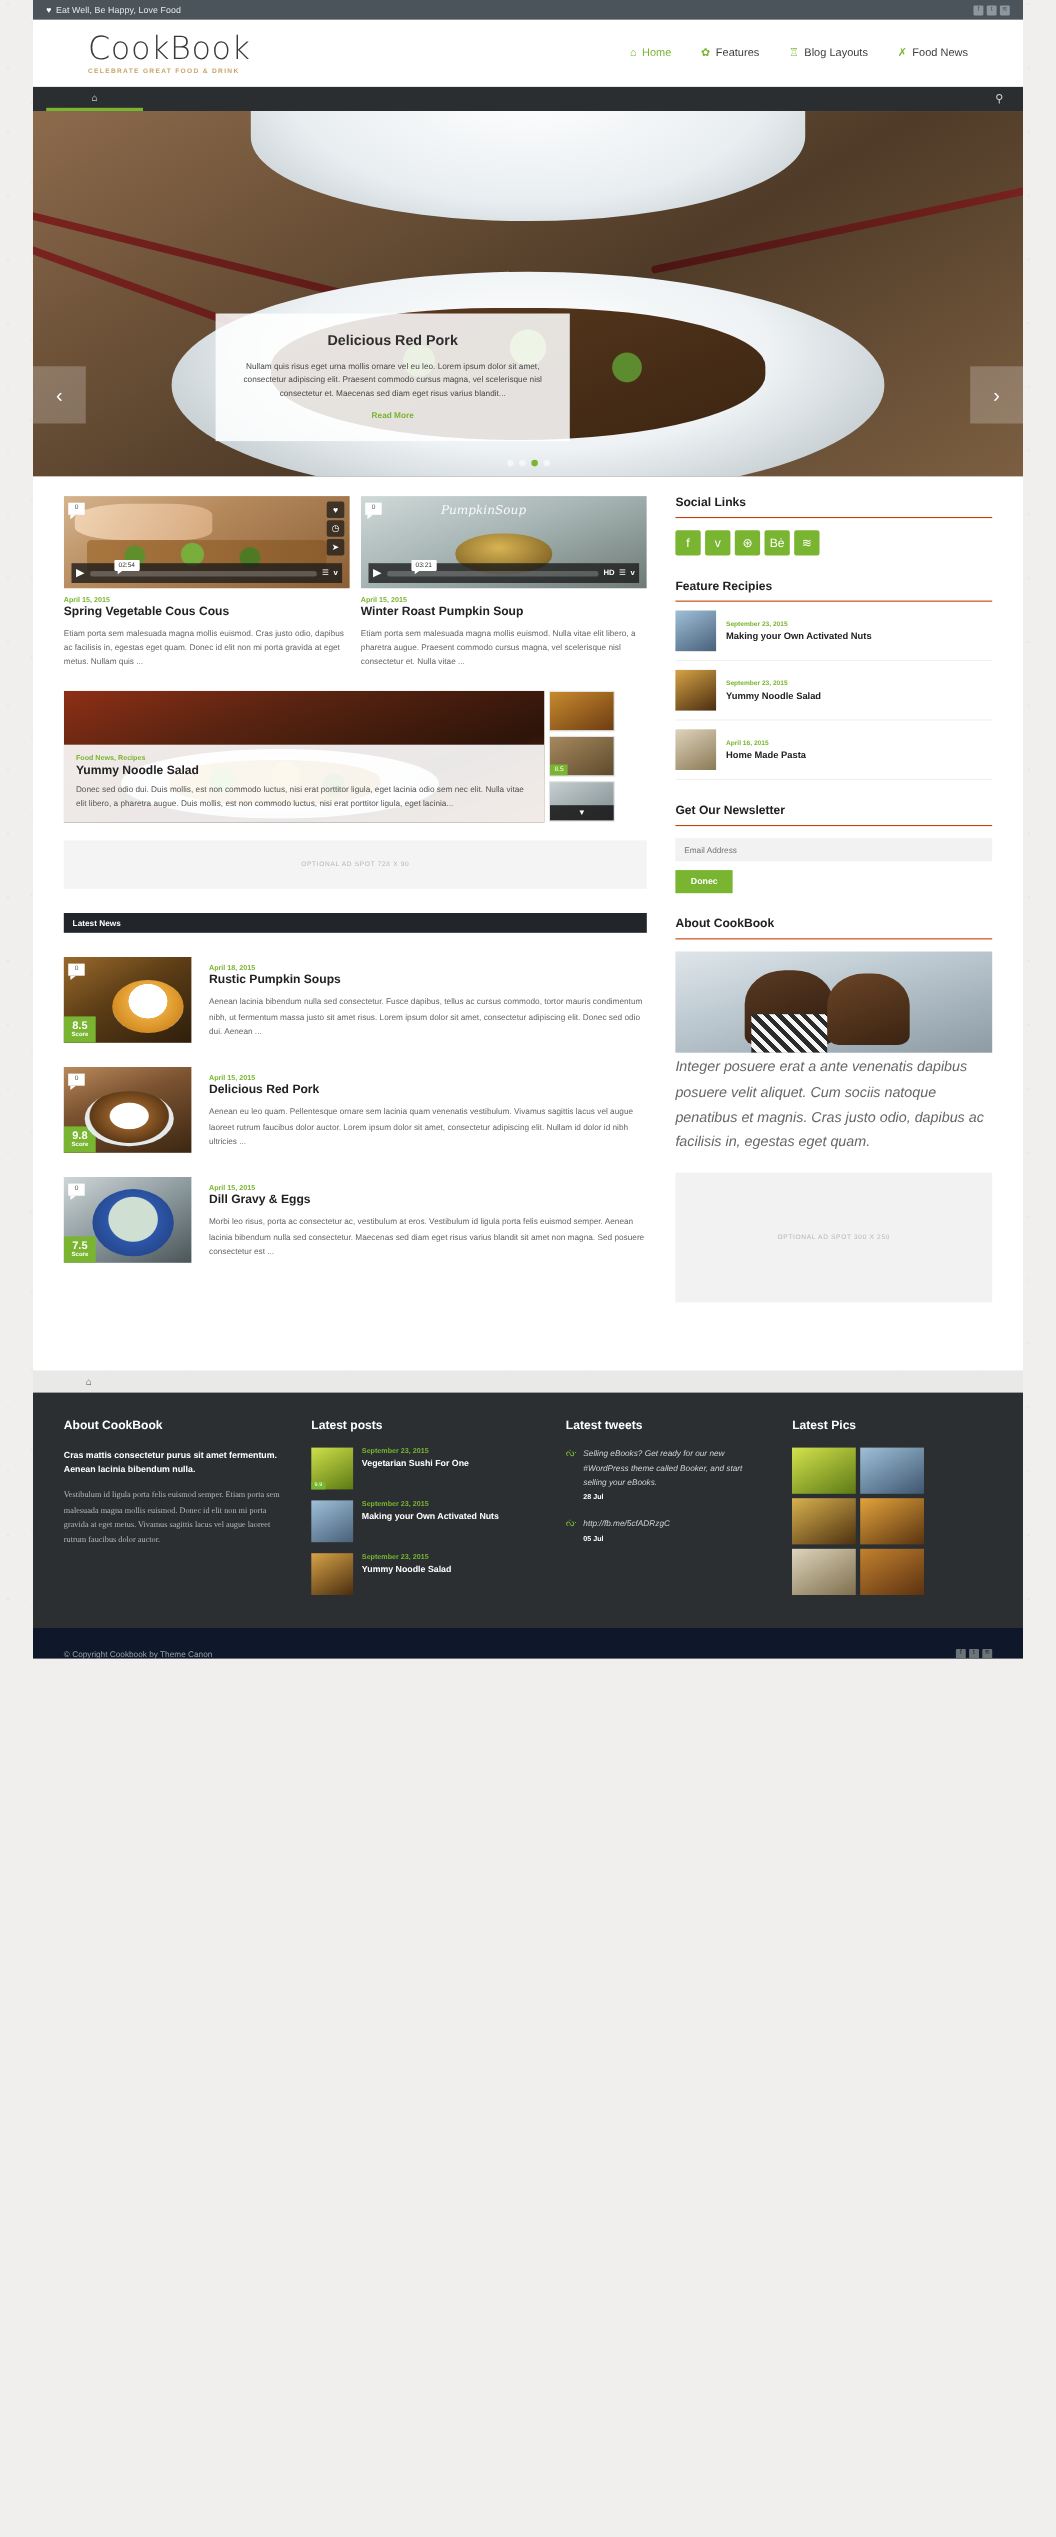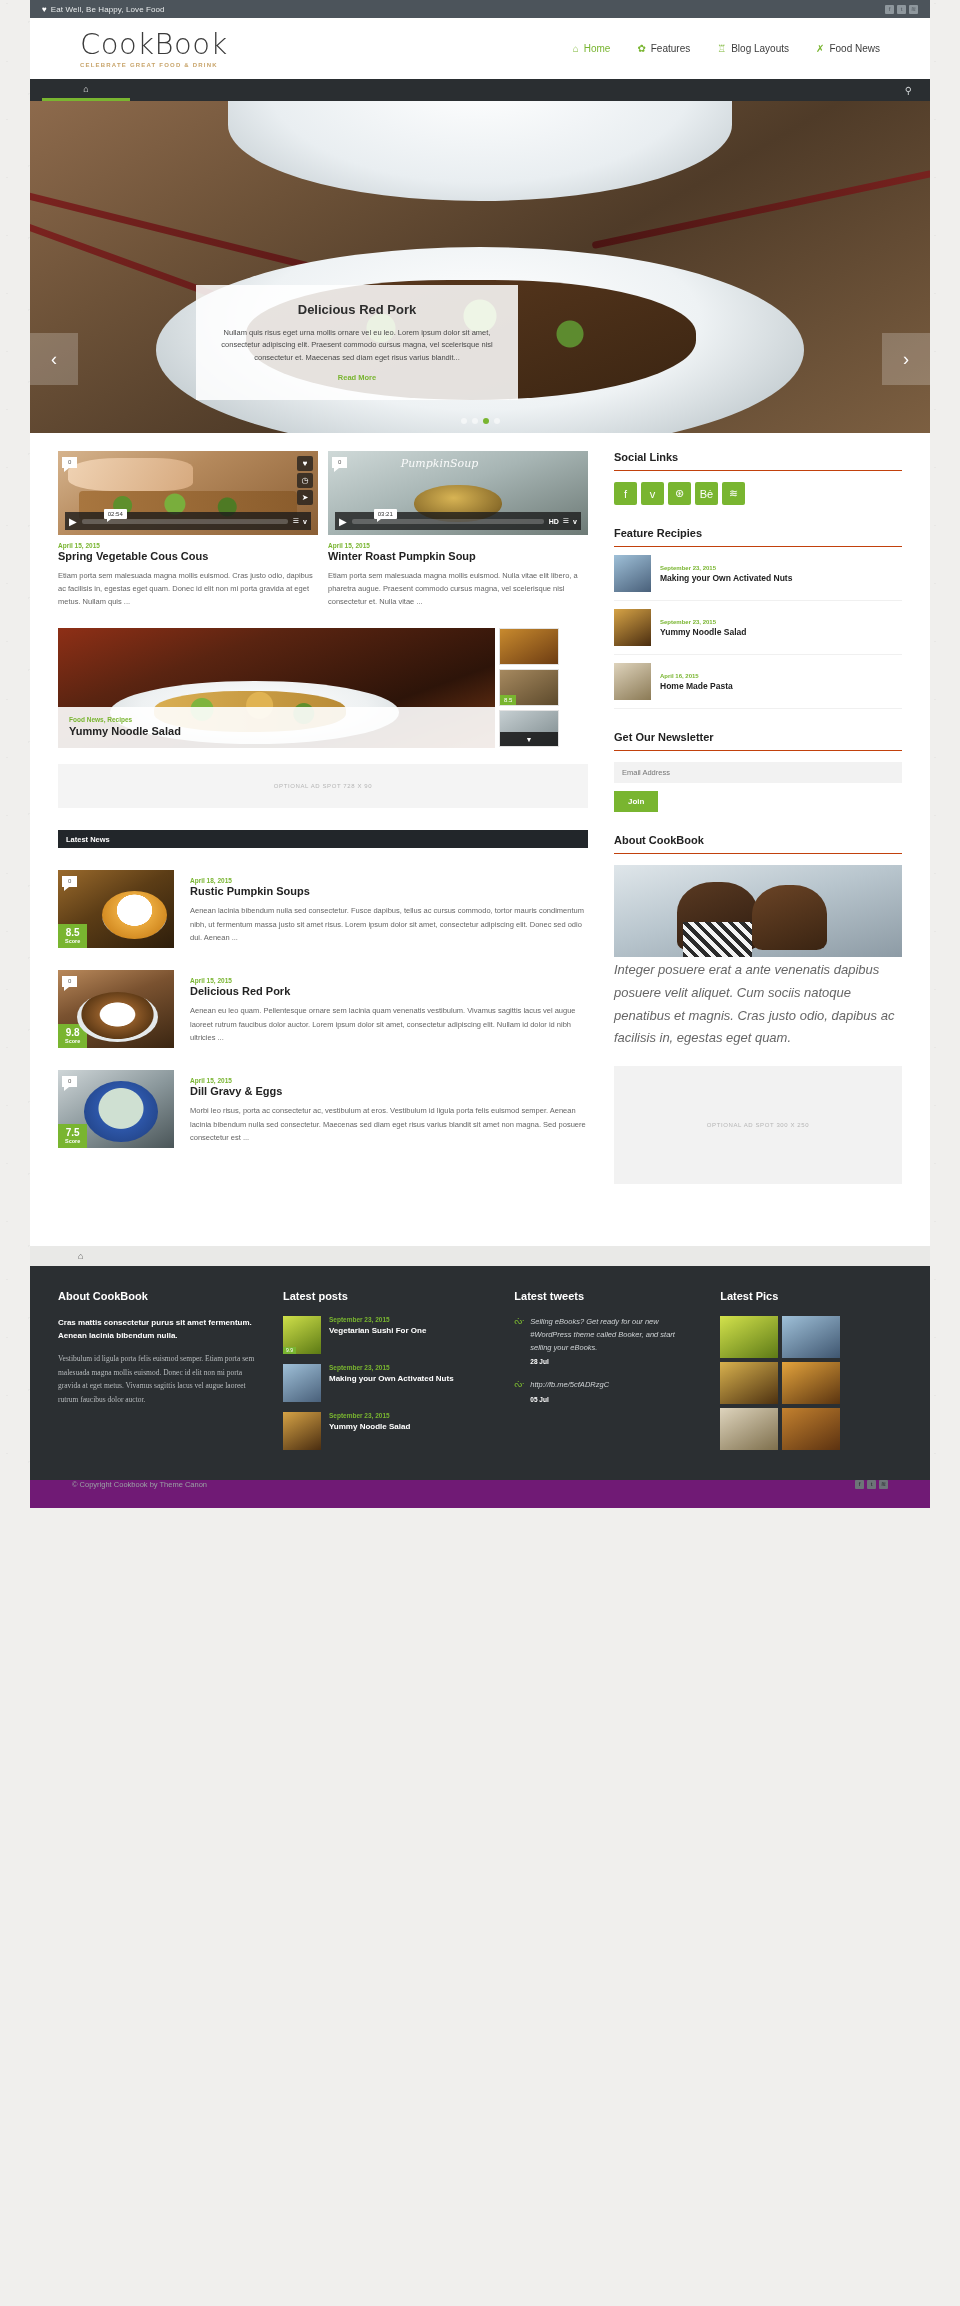--- a/index.html
+++ b/index.html
@@ -496,24 +496,24 @@
   .tweet .td { font-size: 6.5px; color:#fff; font-weight:bold; margin-top:4px; }
   .pics { display:grid; grid-template-columns: repeat(2, 58px); gap: 4px; }
   .pics div { height: 42px; }
   .pc1 { background: linear-gradient(150deg,#d3e24c,#5d7a16); }
   .pc2 { background: linear-gradient(150deg,#9fc0d8,#3f5670); }
   .pc3 { background: linear-gradient(150deg,#d8b14e,#4d3110); }
   .pc4 { background: linear-gradient(150deg,#e3a33c,#5a3410); }
   .pc5 { background: linear-gradient(150deg,#ded4bd,#7e6f4c); }
   .pc6 { background: linear-gradient(150deg,#c3812f,#5c3210); }
   .copyright {
-    background: #701a75;
+    background: #0f172a;
     height: 28px;
-    display:flex; align-items:flex-start;
-    padding: 0 42px;
+    display:flex; align-items:flex-end;
+    padding: 0 28px;
   }
   .copyright span { font-size: 7.5px; color:#9aa0a4; }
   .copyright .cs { margin-left:auto; display:flex; gap:3px; }
   .copyright .cs i {
     width: 9px; height: 9px; background:#6d7478; color:#1f2225;
     font-size: 6px; line-height:9px; text-align:center; font-style:normal;
     display:inline-block; border-radius:1px;
   }
 </style>
 </head>
@@ -647,20 +647,21 @@
       </div>
 
       <div class="featured">
         <div class="feat-main">
           <div class="bg"></div>
           <div class="plate"></div>
           <div class="salad"></div>
           <div class="feat-ov">
             <div class="feat-cat">Food News, Recipes</div>
             <div class="feat-title">Yummy Noodle Salad</div>
+            <div class="feat-exc">Donec sed odio dui. Duis mollis, est non commodo luctus, nisi erat porttitor ligula, eget lacinia odio sem nec elit. Nulla vitae elit libero, a pharetra augue. Duis mollis, est non commodo luctus, nisi erat porttitor ligula, eget lacinia...</div>
           </div>
         </div>
         <div class="feat-side">
           <div class="fs f1"></div>
           <div class="fs f2">
             <span class="score">8.5</span>
           </div>
           <div class="fs f3">
             <span class="fs-down">▼</span>
           </div>
@@ -752,21 +753,21 @@
           <div>
             <div class="rdate">April 16, 2015</div>
             <div class="rtitle">Home Made Pasta</div>
           </div>
         </div>
       </div>
 
       <div class="widget">
         <div class="wtitle">Get Our Newsletter</div>
         <input class="emailinput" type="text" placeholder="Email Address" style="">
-        <button class="joinbtn">Join</button>
+        <button class="joinbtn">Donec</button>
       </div>
 
       <div class="widget">
         <div class="wtitle">About CookBook</div>
         <div class="aboutimg">
           <span class="p1"></span>
           <span class="p2"></span>
           <span class="ap"></span>
         </div>
         <div class="abouttext">Integer posuere erat a ante venenatis dapibus posuere velit aliquet. Cum sociis natoque penatibus et magnis. Cras justo odio, dapibus ac facilisis in, egestas eget quam.</div>

